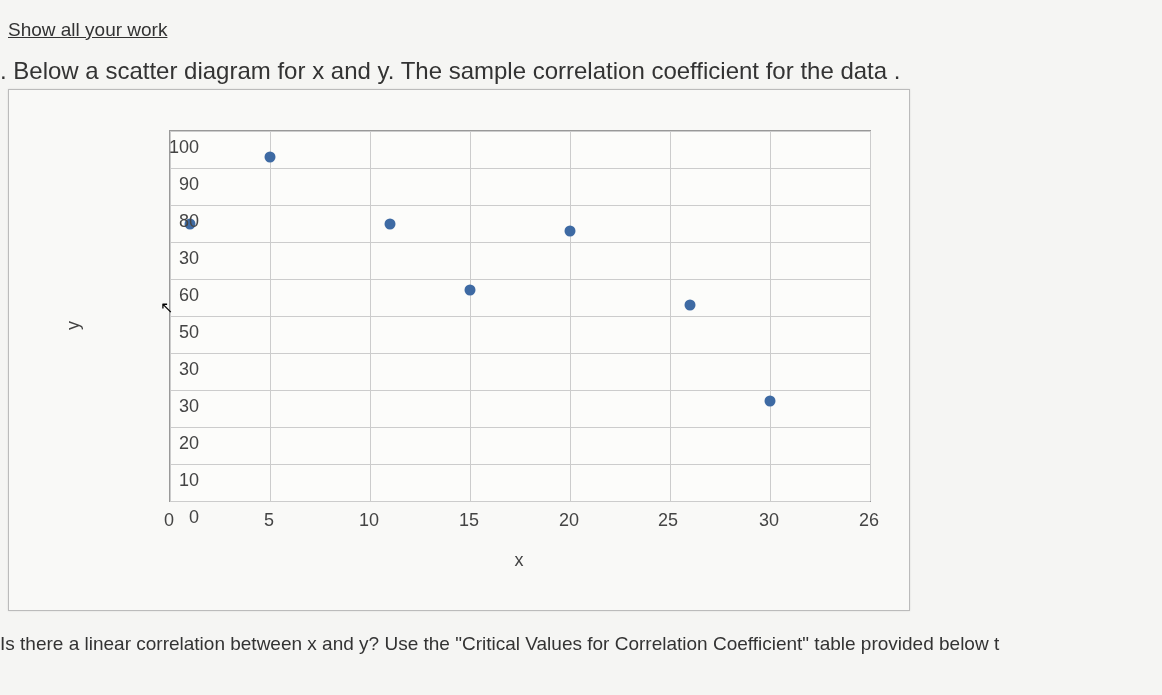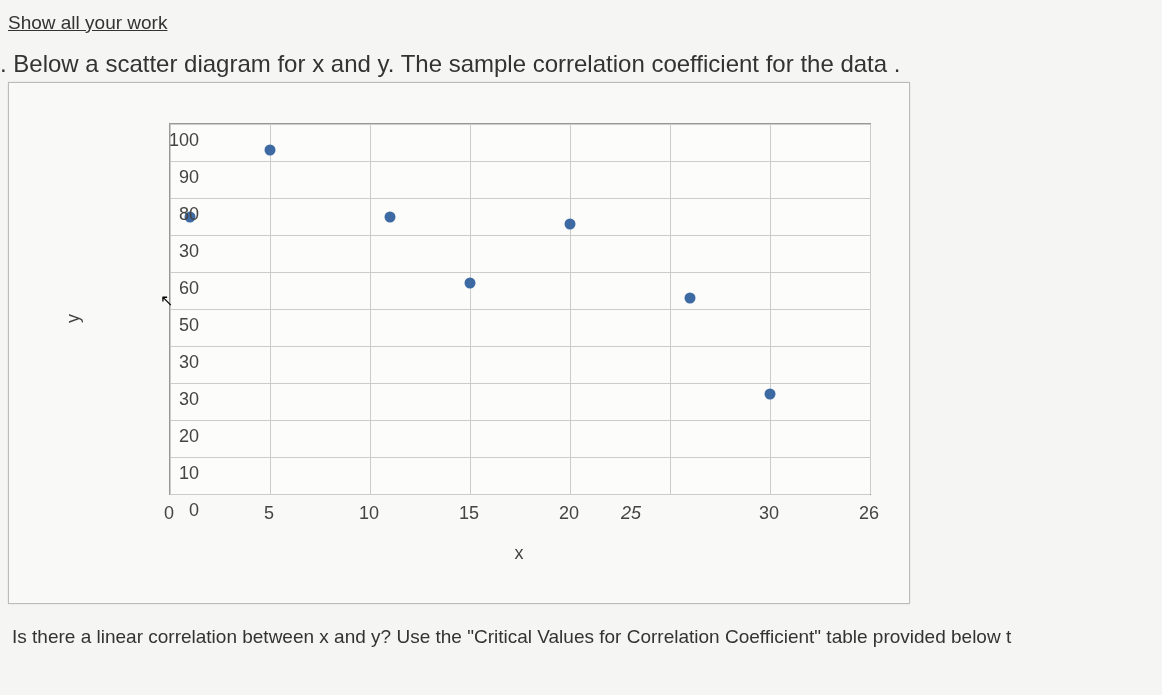--- a/index.html
+++ b/index.html
@@ -8,21 +8,21 @@
       font-family: Arial, sans-serif;
       background: #f5f5f3;
       color: #333;
       width: 1162px;
       height: 695px;
       overflow: hidden;
     }
     .header-instruction {
       text-decoration: underline;
       font-size: 19px;
-      padding: 12px 8px 6px 8px;
+      padding: 19px 8px 6px 8px;
     }
     .description {
       font-size: 24px;
       padding: 10px 8px 4px 0px;
     }
     .chart-box {
       border: 1px solid #bbb;
       margin: 0 8px 0 8px;
       width: 900px;
       height: 520px;
@@ -75,21 +75,21 @@
     .point {
       position: absolute;
       width: 11px;
       height: 11px;
       border-radius: 50%;
       background: #3e6aa3;
       transform: translate(-50%, -50%);
     }
     .question {
       font-size: 19px;
-      padding: 22px 0 0 12px;
+      padding: 22px 0 0 0;
       white-space: nowrap;
     }
     .cursor {
       position: absolute;
       left: 153px;
       top: 210px;
       font-size: 16px;
       color: #000;
       transform: translate(-2px,-2px);
     }
@@ -140,19 +140,19 @@
     <div class="ytick" style="top: 188px;">60</div>
     <div class="ytick" style="top: 151px;">30</div>
     <div class="ytick" style="top: 114px;">80</div>
     <div class="ytick" style="top: 77px;">90</div>
     <div class="ytick" style="top: 40px;">100</div>
     <div class="xtick" style="left: 160px;">0</div>
     <div class="xtick" style="left: 260px;">5</div>
     <div class="xtick" style="left: 360px;">10</div>
     <div class="xtick" style="left: 460px;">15</div>
     <div class="xtick" style="left: 560px;">20</div>
-    <div class="xtick" style="left: 622px; font-style: italic;">25</div>
+    <div class="xtick" style="left: 659px;">25</div>
     <div class="xtick" style="left: 760px;">30</div>
     <div class="xtick" style="left: 860px;">26</div>
     <div class="cursor">↖</div>
   </div>
 
 <div class="question">Is there a linear correlation between x and y? Use the "Critical Values for Correlation Coefficient" table provided below t</div>
 
 </body></html>

